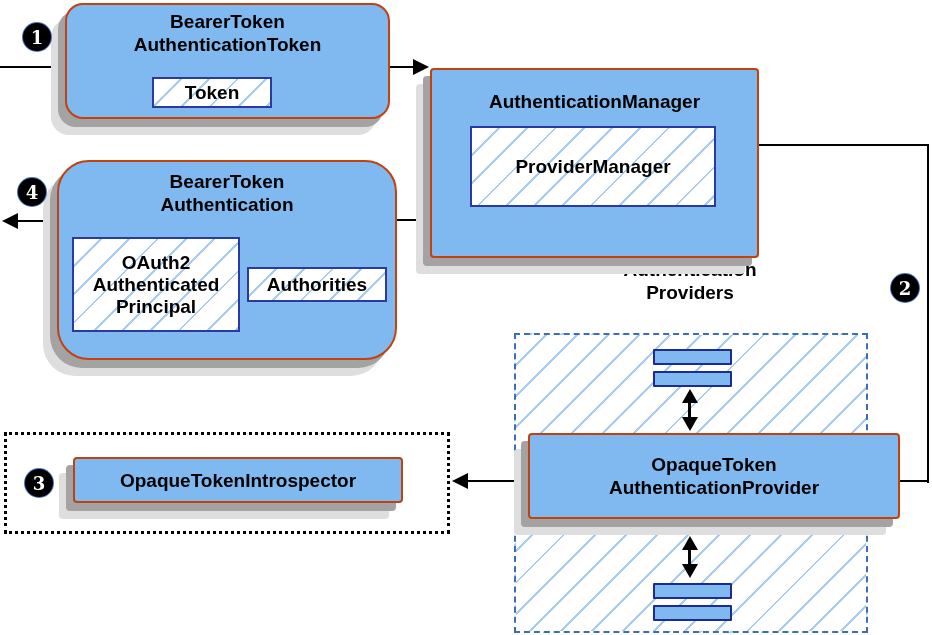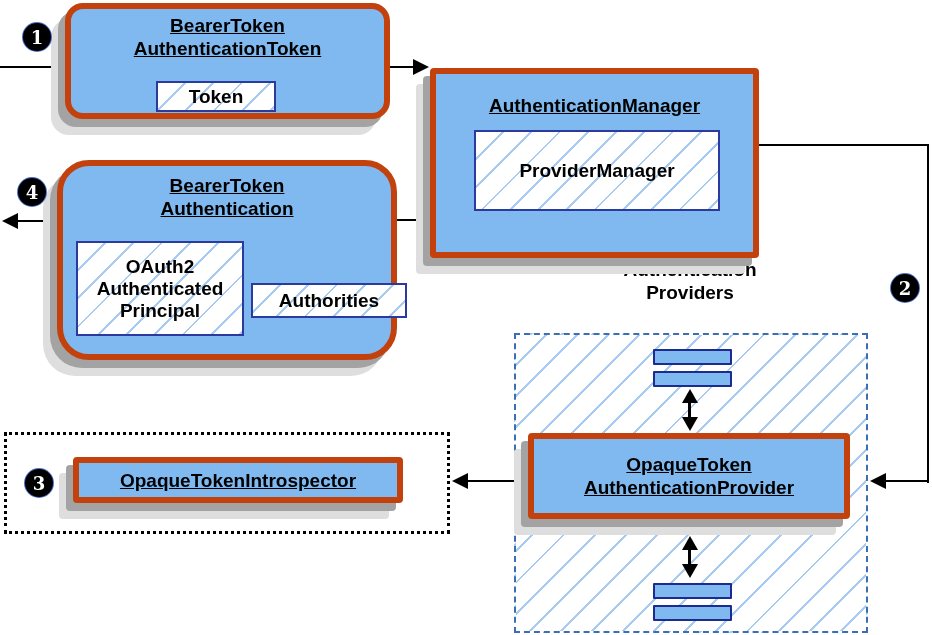--- a/index.html
+++ b/index.html
@@ -3,24 +3,23 @@
 <meta charset="utf-8">
 <style>
   html,body { margin:0; padding:0; background:#ffffff; }
   .canvas {
     position:relative; width:932px; height:635px; background:#ffffff;
     font-family:"Liberation Sans", sans-serif; overflow:hidden;
   }
   
   .node {
     position:absolute; box-sizing:border-box;
-    background:#7FB9F0; border:6px solid #c2410c;
+    background:#7FB9F0; border:2px solid #c2410c;
     box-shadow:-7px 8px 0 #A3A3A3, -14px 16px 0 #DEDEDE;
     color:#000;
-    text-decoration:underline;
   }
   .rounded-sm { border-radius:4px; }
   .rounded-md { border-radius:18px; }
   .rounded-lg { border-radius:32px; }
   .node-title {
     font-weight:bold; font-size:19px; line-height:23px; text-align:center;
     white-space:pre-line; color:#000;
   }
   .inner-box {
     position:absolute; box-sizing:border-box;
@@ -115,21 +114,21 @@
 
   <div class="varr" style="left:682px; top:536px;">
     <div class="vhead-up"></div>
     <div class="vline"></div>
     <div class="vhead-down"></div>
   </div>
 
   <div class="bar" style="left:653px; top:583px;"></div>
   <div class="bar" style="left:653px; top:605px;"></div>
 
-  <div class="node rounded-sm flex-center" style="left:528px; top:433px; width:322px; height:86px;">
+  <div class="node rounded-sm flex-center" style="left:528px; top:433px; width:372px; height:86px;">
     <div class="node-title">OpaqueToken
 AuthenticationProvider</div>
   </div>
 
   <div class="node rounded-md" style="left:65px; top:3px; width:325px; height:116px;">
     <div class="node-title" style="margin-top:5px;">BearerToken
 AuthenticationToken</div>
     <div class="inner-box" style="left:85px; top:72px; width:120px; height:31px;">Token</div>
   </div>
 
@@ -137,21 +136,21 @@
     <div class="node-title" style="margin-top:20px;">AuthenticationManager</div>
     <div class="inner-box" style="left:38px; top:56px; width:246px; height:81px;">ProviderManager</div>
   </div>
 
   <div class="node rounded-lg" style="left:57px; top:160px; width:340px; height:200px;">
     <div class="node-title" style="margin-top:8px;">BearerToken
 Authentication</div>
     <div class="inner-box" style="left:13px; top:75px; width:168px; height:95px;">OAuth2
 Authenticated
 Principal</div>
-    <div class="inner-box" style="left:188px; top:105px; width:156px; height:35px;margin-top:12px;">Authorities</div>
+    <div class="inner-box" style="left:188px; top:105px; width:140px; height:35px;">Authorities</div>
   </div>
 
   <div class="dotted-region" style="left:4px; top:432px; width:446px; height:102px;"></div>
 
   <div class="node rounded-sm flex-center" style="left:73px; top:457px; width:330px; height:46px;">
     <div class="node-title">OpaqueTokenIntrospector</div>
   </div>
 
   <div class="badge" style="left:23px; top:23px;">1</div>
   <div class="badge" style="left:891px; top:274px;">2</div>

